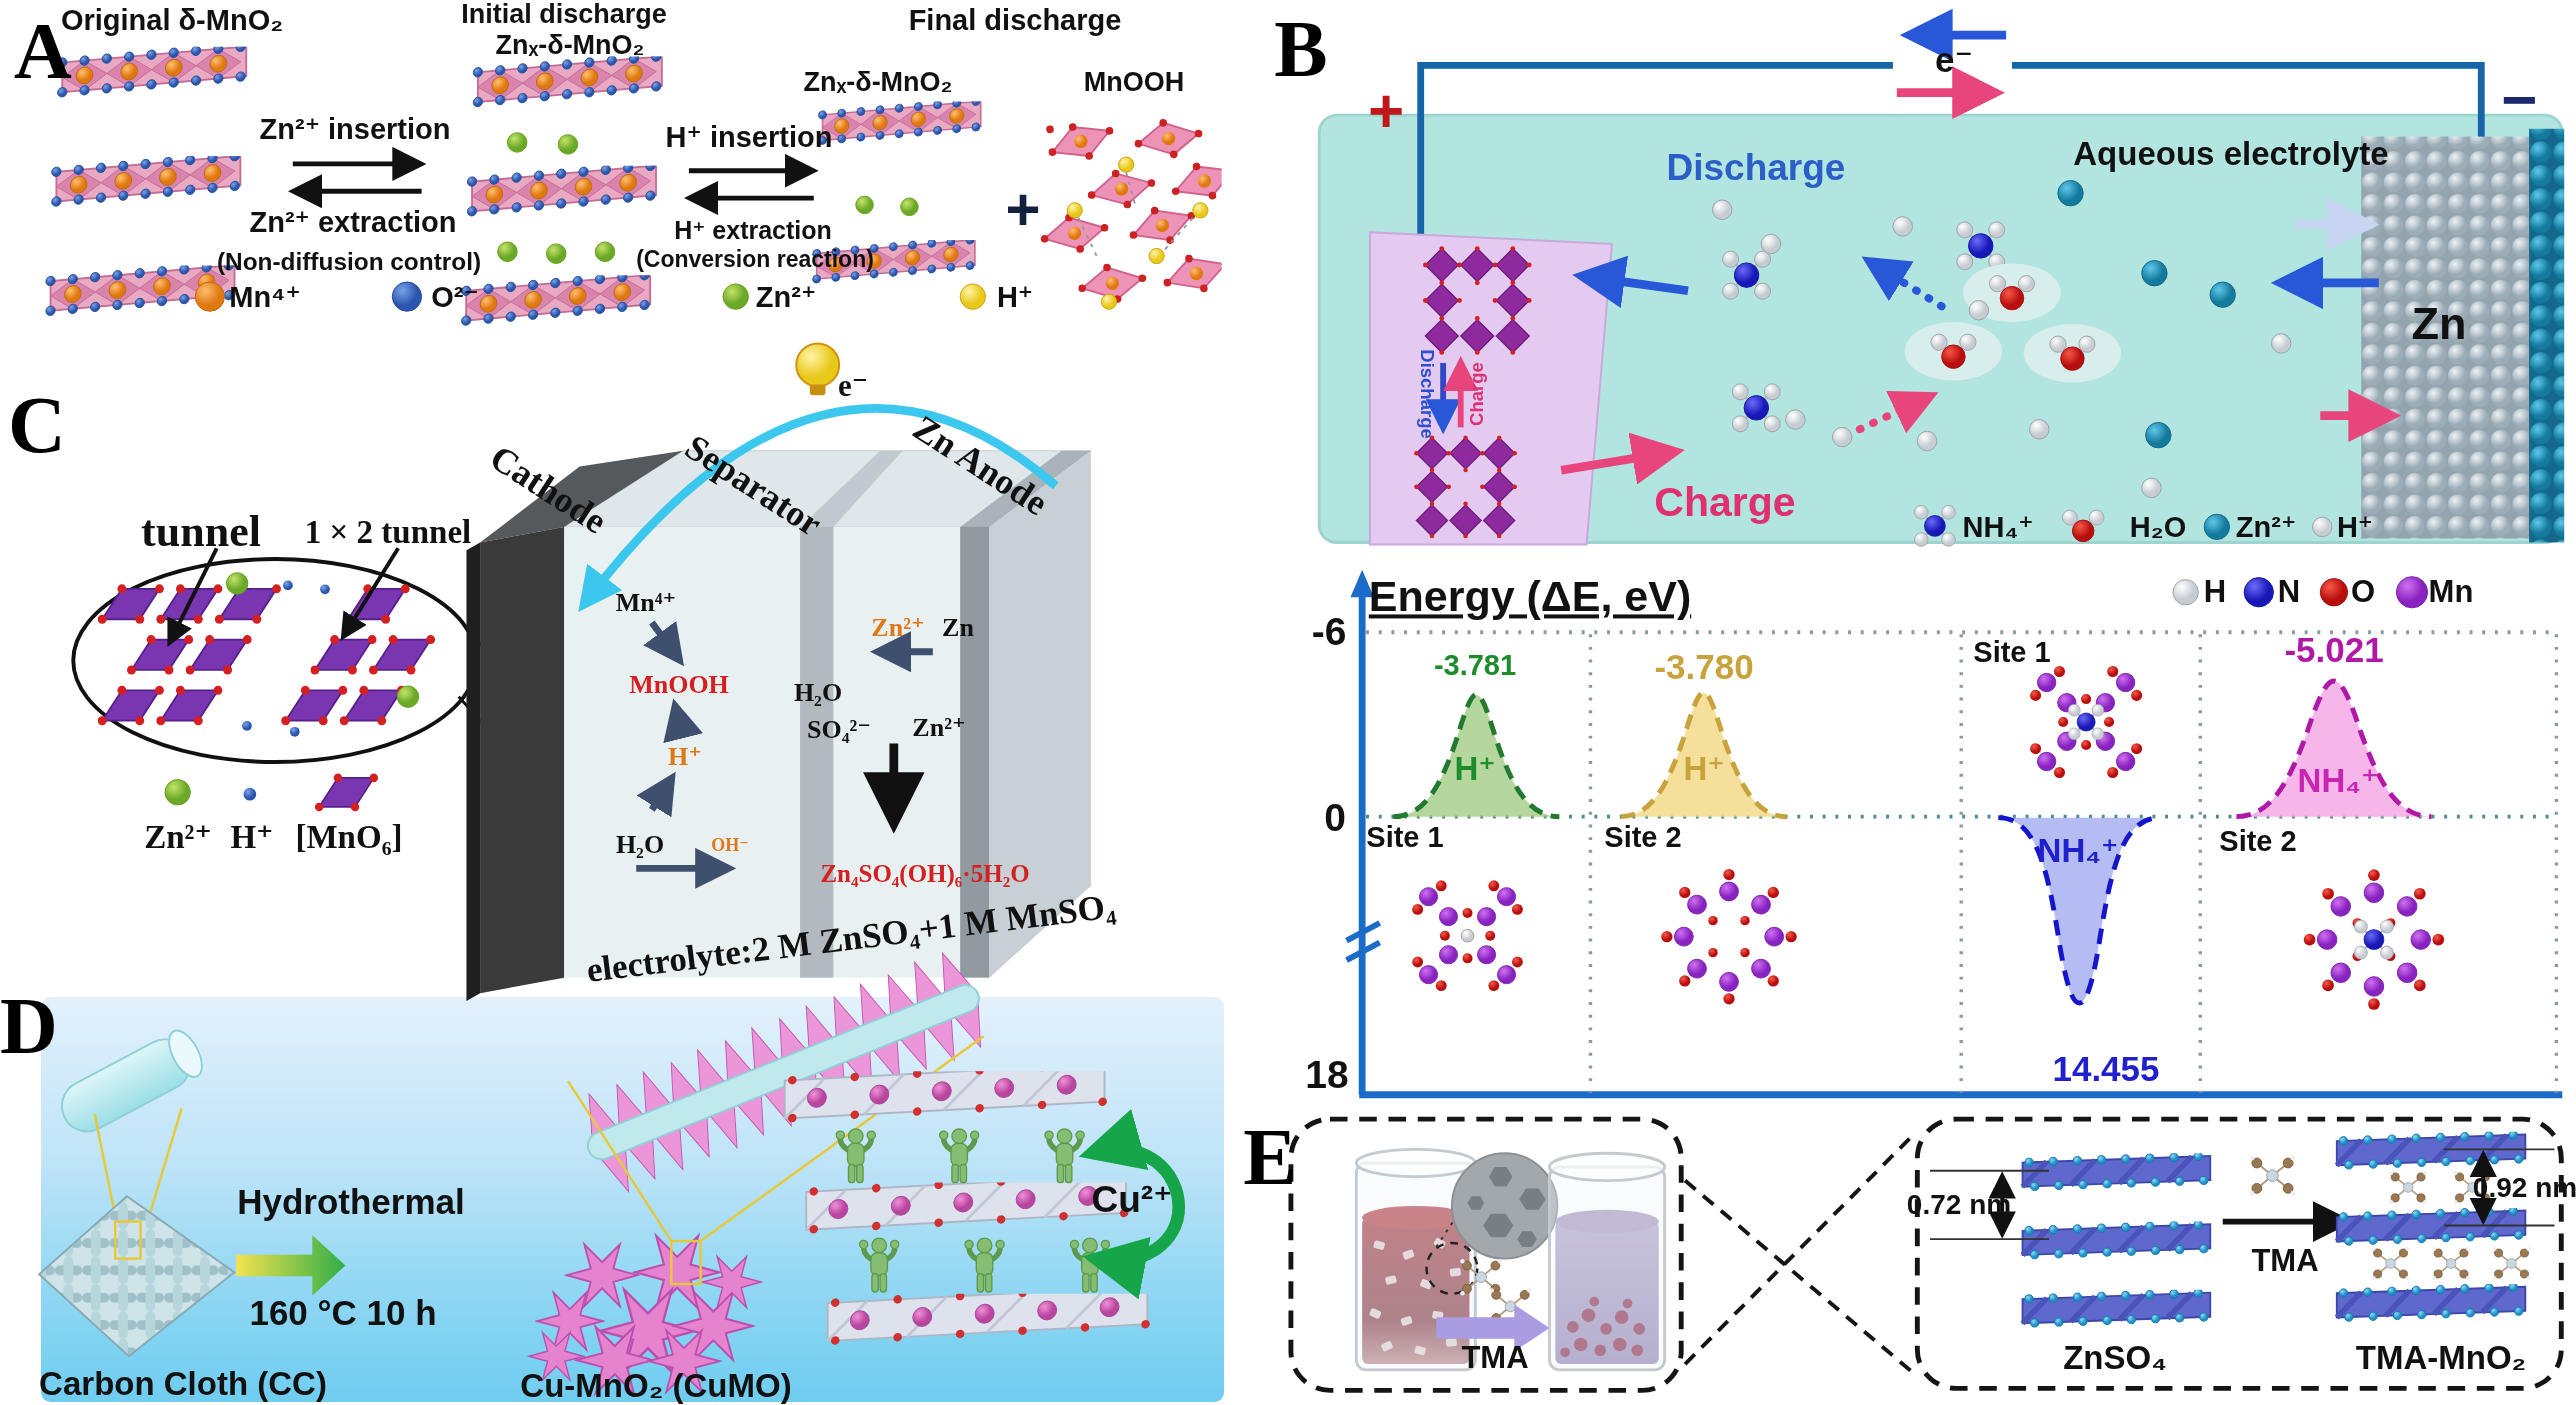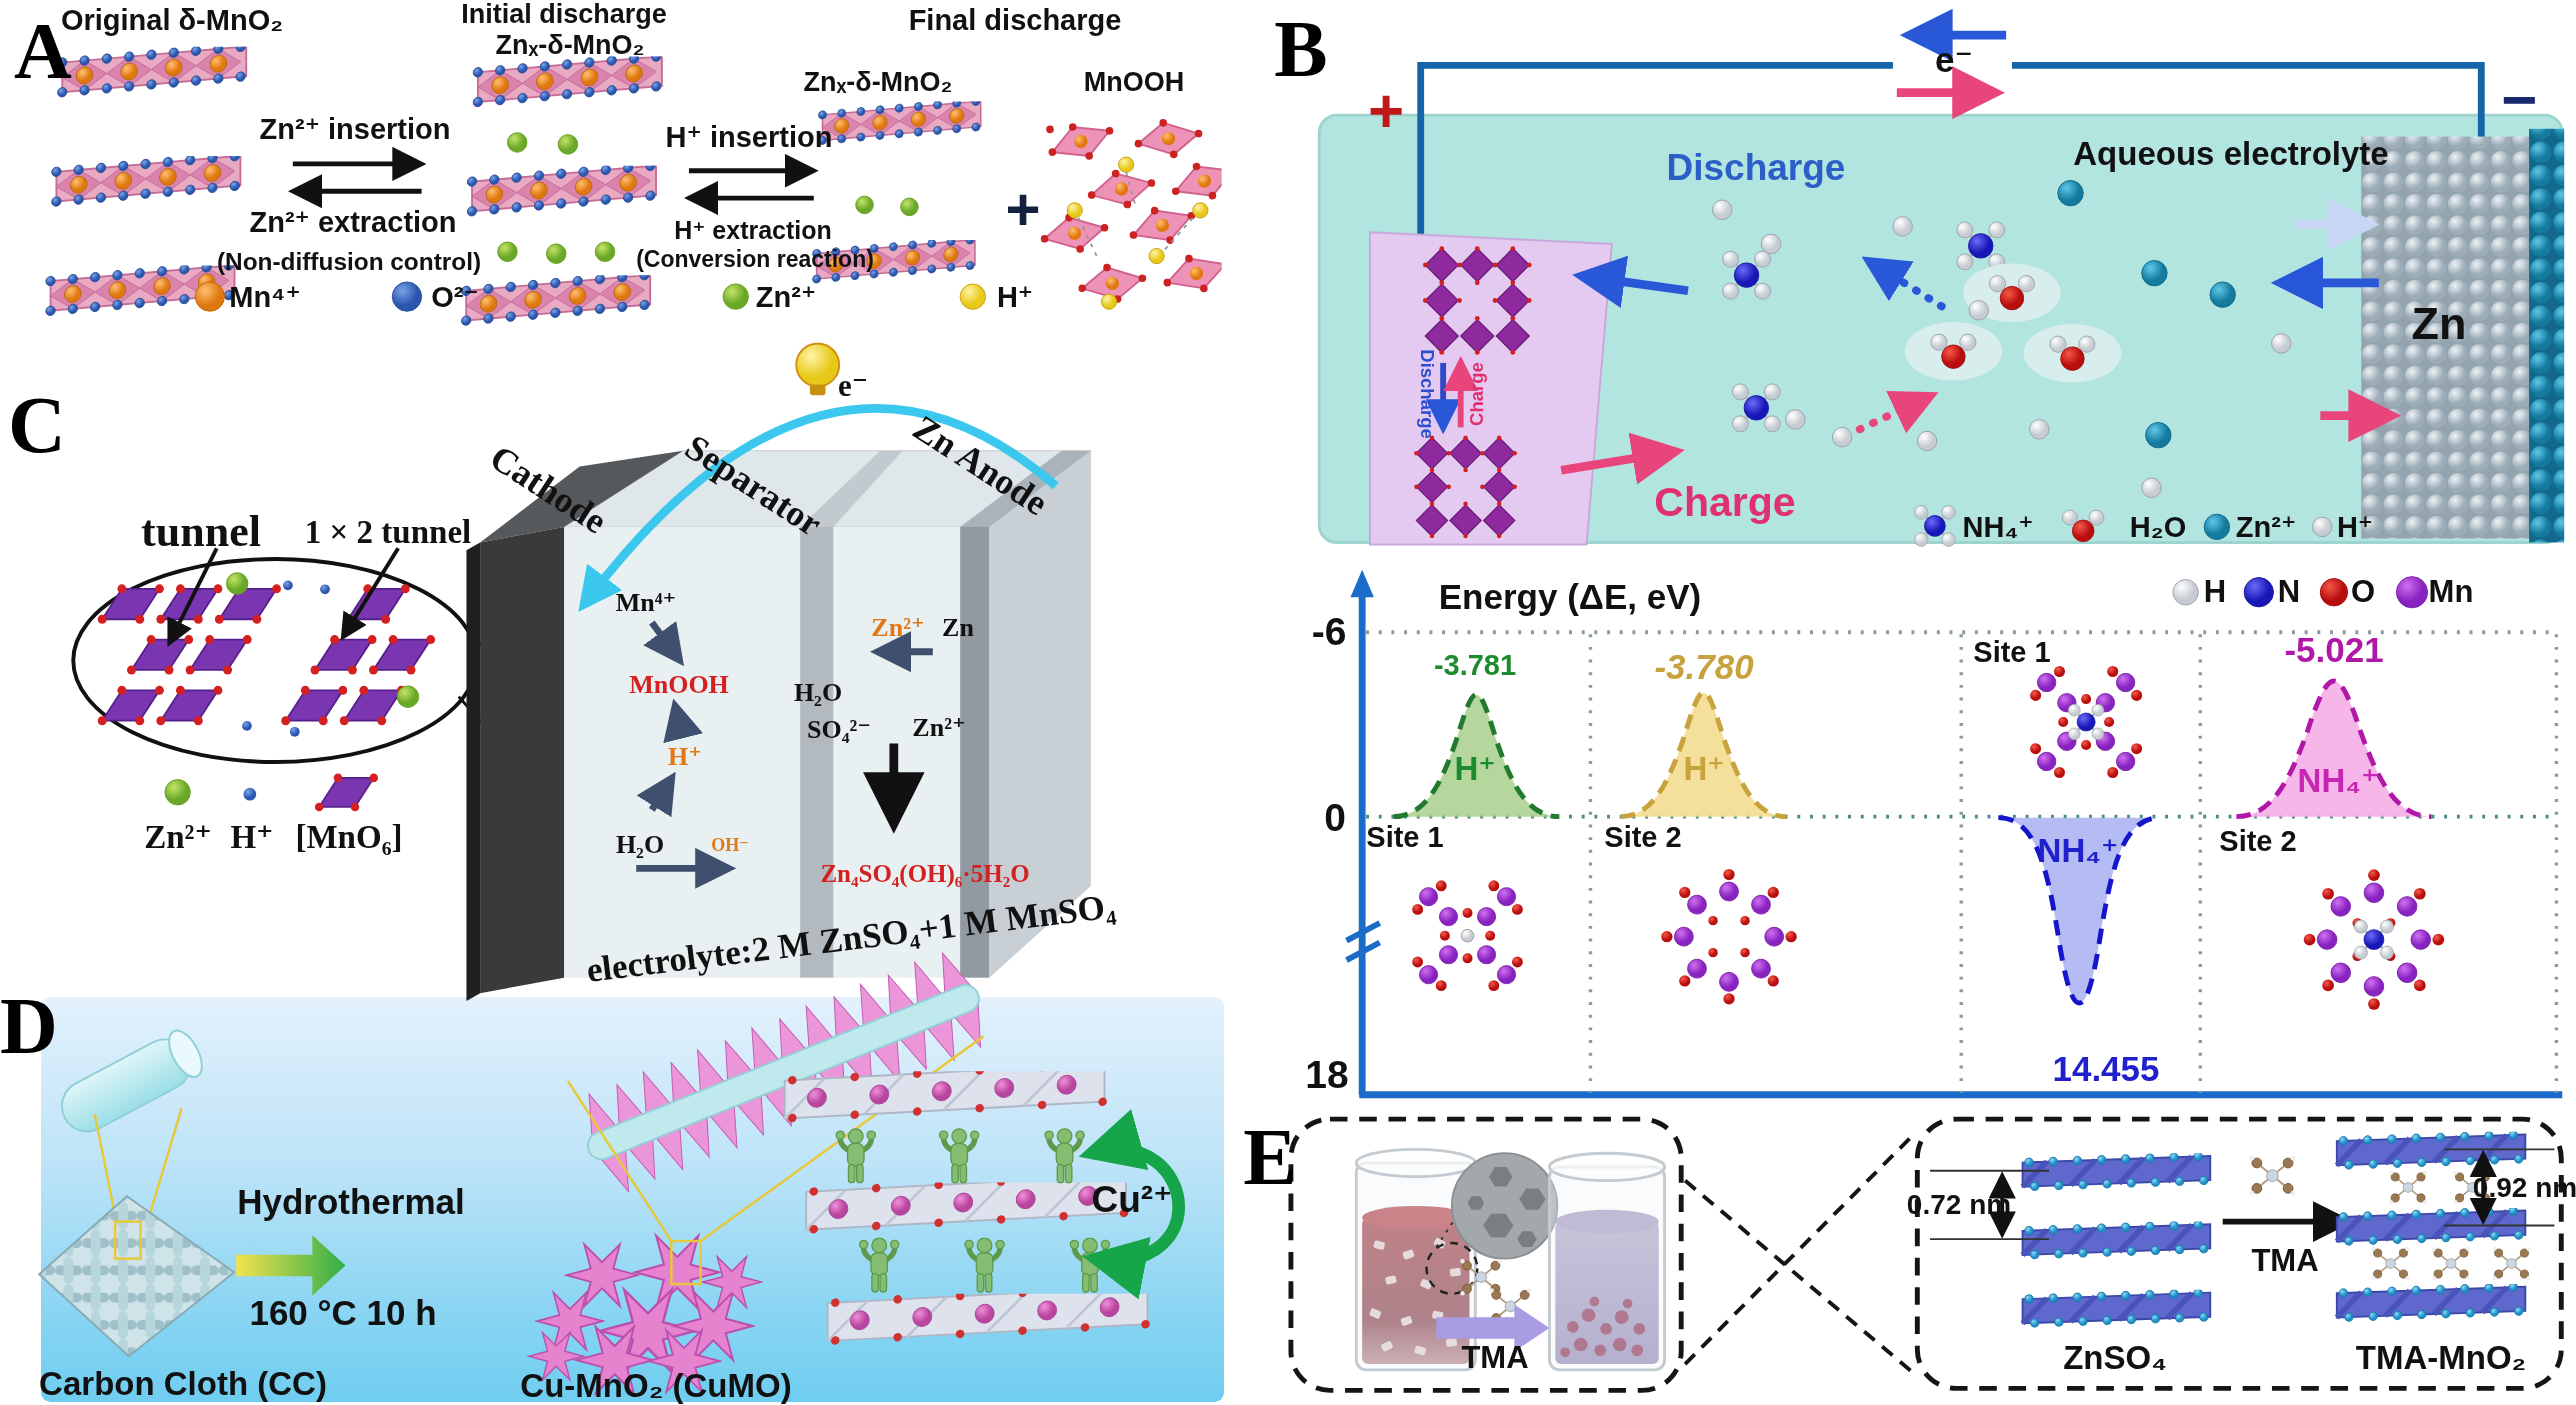--- a/index.html
+++ b/index.html
@@ -820,32 +820,32 @@
 <div class="t b" style="left:2231px;top:154px;font-size:33px;">Aqueous electrolyte</div>
 <div class="t b" style="left:1725px;top:503px;font-size:41px;color:#e03070;">Charge</div>
 <div class="t b" style="left:1427px;top:394px;font-size:18.5px;color:#2b4fd0;transform:translate(-50%,-50%) rotate(90deg);">Discharge</div>
 <div class="t b" style="left:1477px;top:394px;font-size:18.5px;color:#e03070;transform:translate(-50%,-50%) rotate(-90deg);">Charge</div>
 <div class="t b" style="left:2439px;top:324px;font-size:45px;">Zn</div>
 <div class="t b" style="left:1998px;top:527px;font-size:29px;">NH₄⁺</div>
 <div class="t b" style="left:2158px;top:527px;font-size:29px;">H₂O</div>
 <div class="t b" style="left:2266px;top:527px;font-size:29px;">Zn²⁺</div>
 <div class="t b" style="left:2355px;top:527px;font-size:29px;">H⁺</div>
 
-<div class="t b" style="left:1570px;top:597px;font-size:35px;">Energy (ΔE, eV)</div>
+<div class="t b" style="left:1530px;top:597px;font-size:43px;text-decoration:underline;">Energy (ΔE, eV)</div>
 <div class="t b" style="left:1329px;top:632px;font-size:39px;">-6</div>
 <div class="t b" style="left:1335px;top:818px;font-size:39px;">0</div>
 <div class="t b" style="left:1327px;top:1075px;font-size:39px;">18</div>
 <div class="t b" style="left:2215px;top:592px;font-size:31px;">H</div>
 <div class="t b" style="left:2289px;top:592px;font-size:31px;">N</div>
 <div class="t b" style="left:2363px;top:592px;font-size:31px;">O</div>
 <div class="t b" style="left:2451px;top:592px;font-size:31px;">Mn</div>
 <div class="t b" style="left:1475px;top:665px;font-size:29px;color:#1d8c2d;">-3.781</div>
 <div class="t b" style="left:1475px;top:769px;font-size:33px;color:#1d8c2d;">H⁺</div>
 <div class="t b" style="left:1405px;top:837px;font-size:29px;">Site 1</div>
-<div class="t b" style="left:1704px;top:667px;font-size:35px;color:#c8a23c;font-style:italic;">-3.780</div>
+<div class="t b" style="left:1704px;top:667px;font-size:35px;color:#c8a23c;">-3.780</div>
 <div class="t b" style="left:1704px;top:769px;font-size:33px;color:#c8a23c;">H⁺</div>
 <div class="t b" style="left:1643px;top:837px;font-size:29px;">Site 2</div>
 <div class="t b" style="left:2012px;top:652px;font-size:29px;">Site 1</div>
 <div class="t b" style="left:2078px;top:851px;font-size:33px;color:#2020cc;">NH₄⁺</div>
 <div class="t b" style="left:2106px;top:1069px;font-size:35px;color:#2020cc;">14.455</div>
 <div class="t b" style="left:2334px;top:650px;font-size:35px;color:#b018a8;">-5.021</div>
 <div class="t b" style="left:2338px;top:781px;font-size:33px;color:#c825b2;">NH₄⁺</div>
 <div class="t b" style="left:2258px;top:841px;font-size:29px;">Site 2</div>
 
 <div class="t pl" style="left:37px;top:425px;">C</div>

